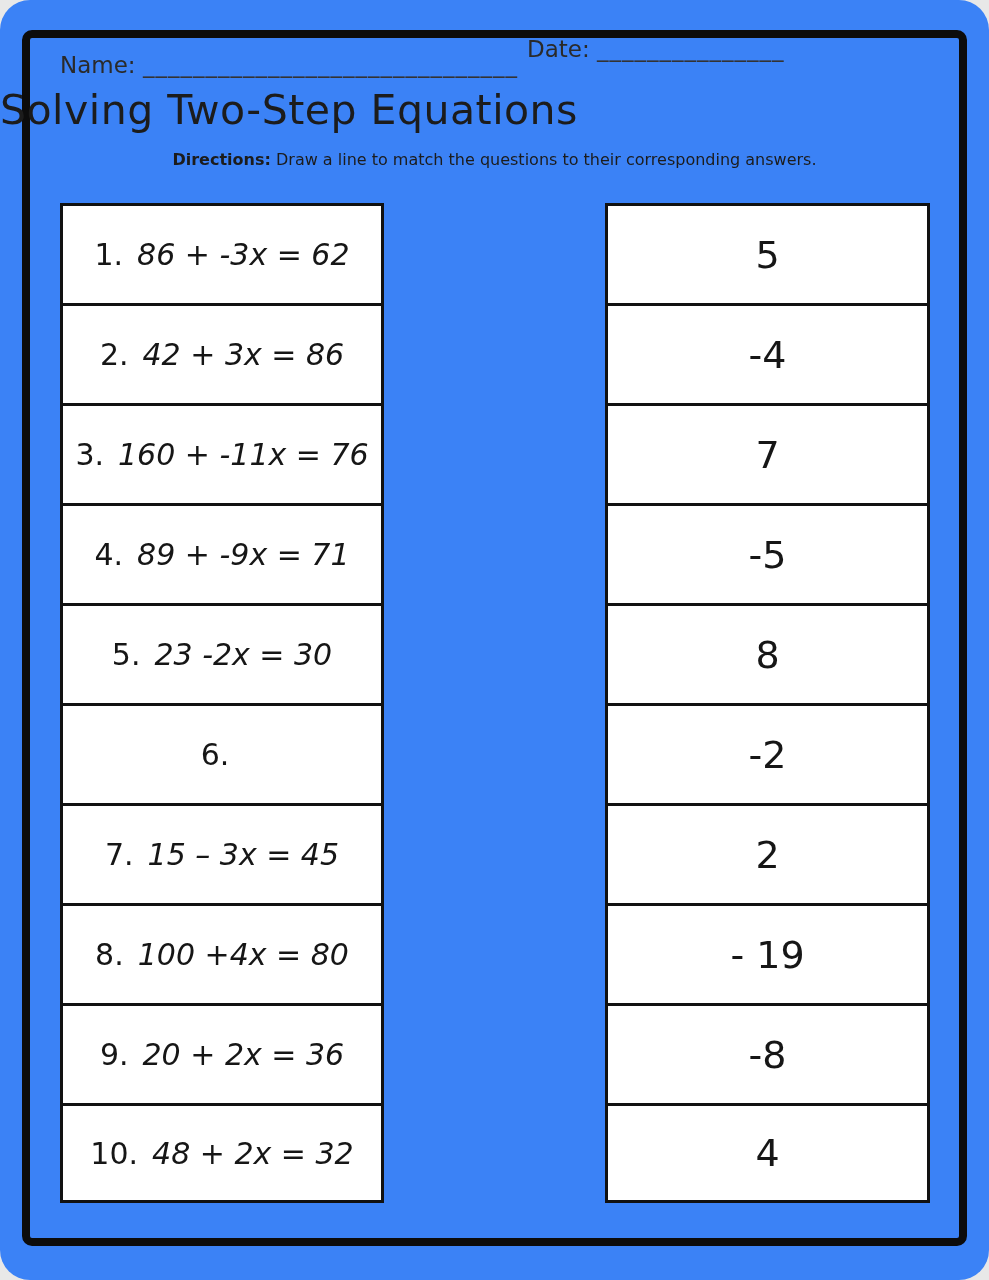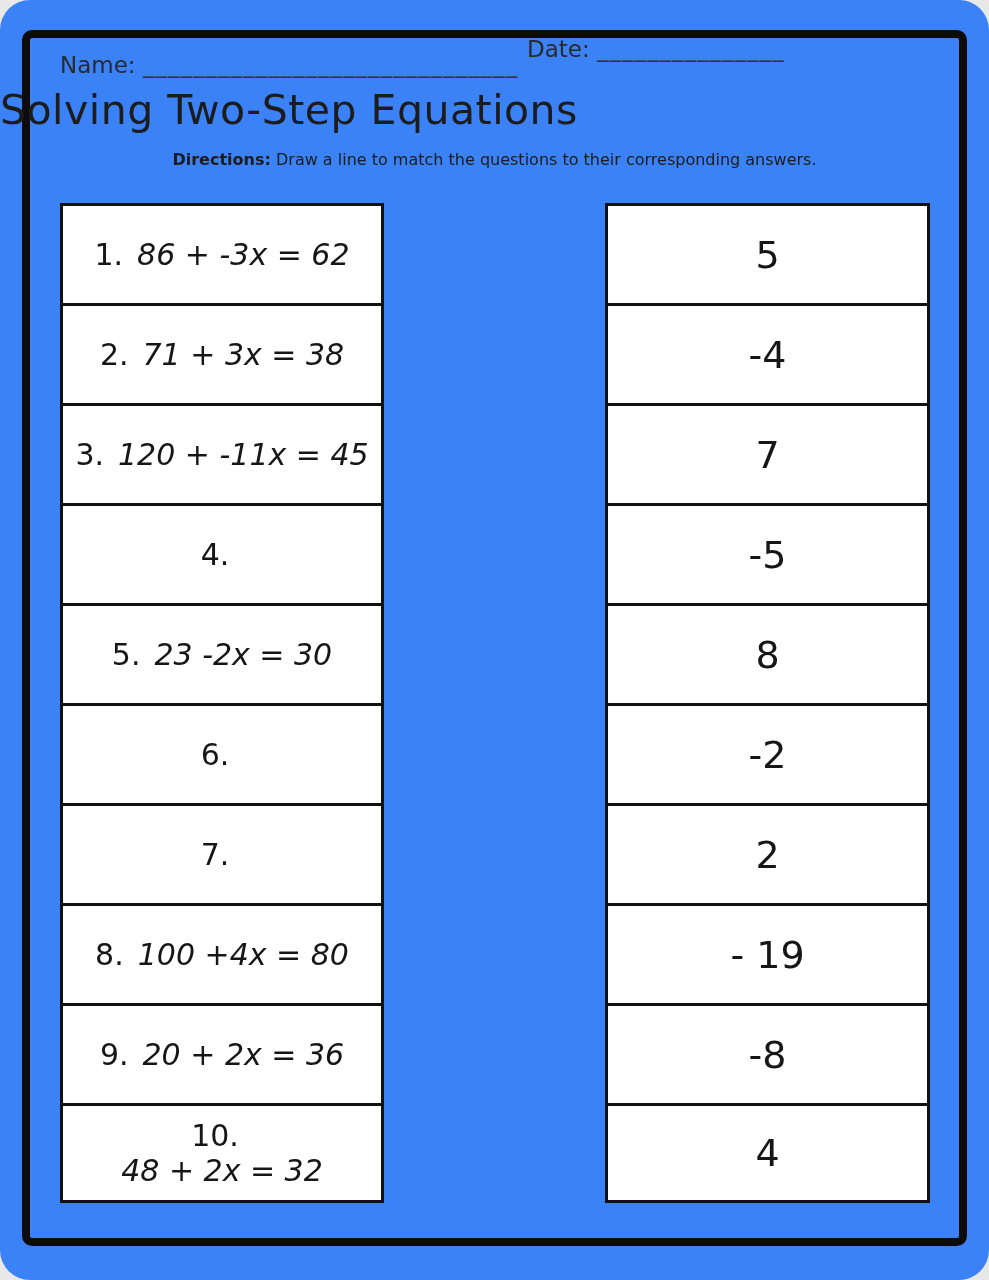--- a/index.html
+++ b/index.html
@@ -76,21 +76,21 @@
   .q-col { left: 60px;  width: 324px; }
   .a-col { left: 605px; width: 325px; }
   .row {
     height: 97px;
     border-bottom: 3px solid #111111;
     display: flex;
     align-items: center;
     justify-content: center;
     white-space: nowrap;
   }
-  .row:last-child { border-bottom: none; height: 94px; flex-direction: column; }
+  .row:last-child { border-bottom: none; height: 94px; }
   .qnum {
     font-size: 30px;
     margin-right: 14px;
     color: #161616;
   }
   .qeq {
     font-size: 30px;
     color: #161616;
     font-style: italic;
   }
@@ -119,38 +119,40 @@
 
   <p class="directions"><b>Directions:</b>&nbsp;<span>Draw a line to match the questions to their corresponding answers.</span></p>
 
   <div class="col q-col" id="questions-col">
       <div class="row">
         <span class="qnum">1.</span>
         <span class="qeq">86 + -3x = 62</span>
       </div>
       <div class="row">
         <span class="qnum">2.</span>
-        <span class="qeq">71 + 3x = 38</span>
+        <span class="qeq">42 + 3x = 86</span>
       </div>
       <div class="row">
         <span class="qnum">3.</span>
-        <span class="qeq">120 + -11x = 45</span>
+        <span class="qeq">160 + -11x = 76</span>
       </div>
       <div class="row">
         <span class="qnum">4.</span>
+        <span class="qeq">89 + -9x = 71</span>
       </div>
       <div class="row">
         <span class="qnum">5.</span>
         <span class="qeq">23 -2x = 30</span>
       </div>
       <div class="row">
         <span class="qnum">6.</span>
       </div>
       <div class="row">
         <span class="qnum">7.</span>
+        <span class="qeq">15 – 3x = 45</span>
       </div>
       <div class="row">
         <span class="qnum">8.</span>
         <span class="qeq">100 +4x = 80</span>
       </div>
       <div class="row">
         <span class="qnum">9.</span>
         <span class="qeq">20 + 2x = 36</span>
       </div>
       <div class="row">

